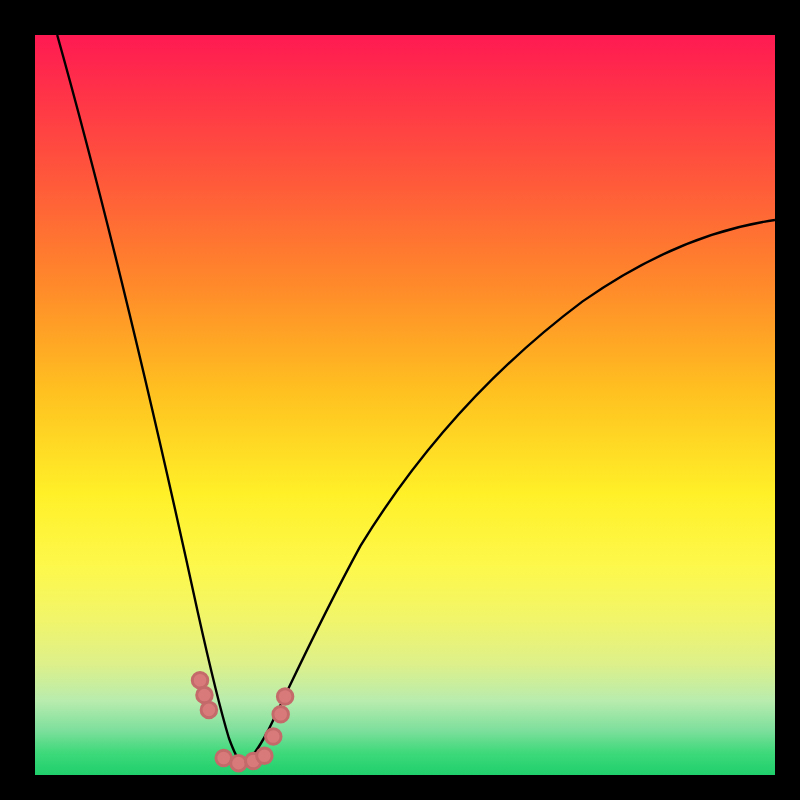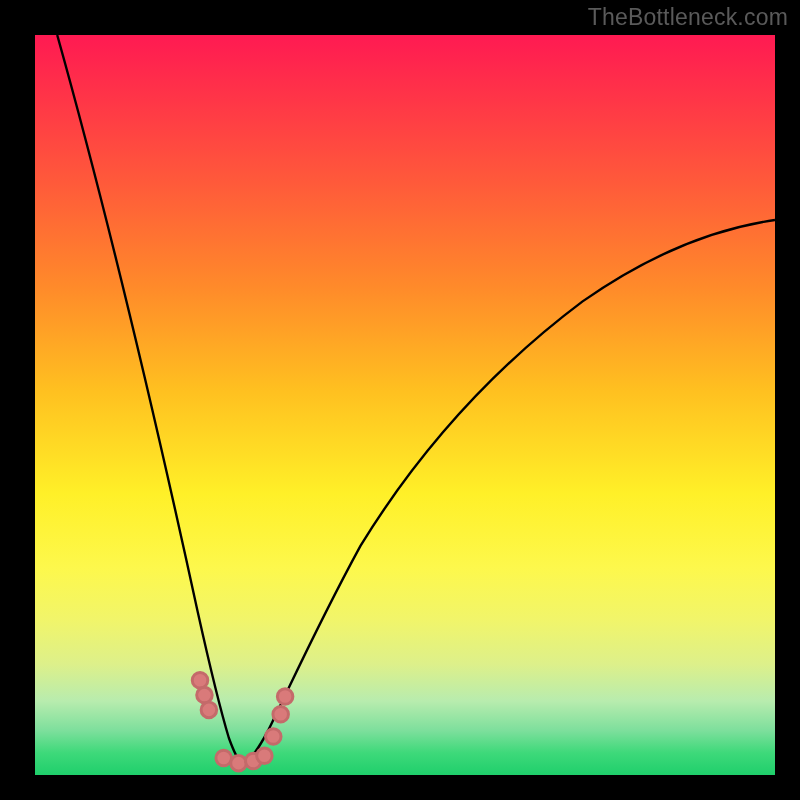--- a/index.html
+++ b/index.html
@@ -95,14 +95,13 @@
         <circle class="dot" cx="27.5" cy="98.4" r="1.05"></circle>
         <circle class="dot" cx="29.5" cy="98.1" r="1.05"></circle>
         <circle class="dot" cx="31.0" cy="97.4" r="1.05"></circle>
         <circle class="dot" cx="32.2" cy="94.8" r="1.05"></circle>
         <circle class="dot" cx="33.2" cy="91.8" r="1.05"></circle>
         <circle class="dot" cx="33.8" cy="89.4" r="1.05"></circle>
       </g>
     </svg>
   </div>
 
-  <div class="watermark">TheBottleneck.com</div>
 </div>
 
 </body></html>

